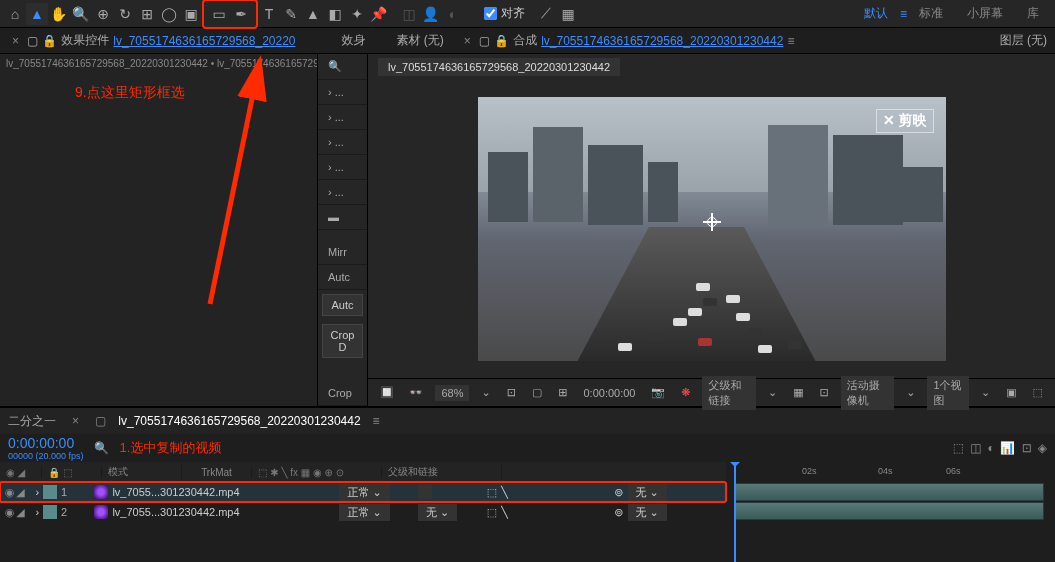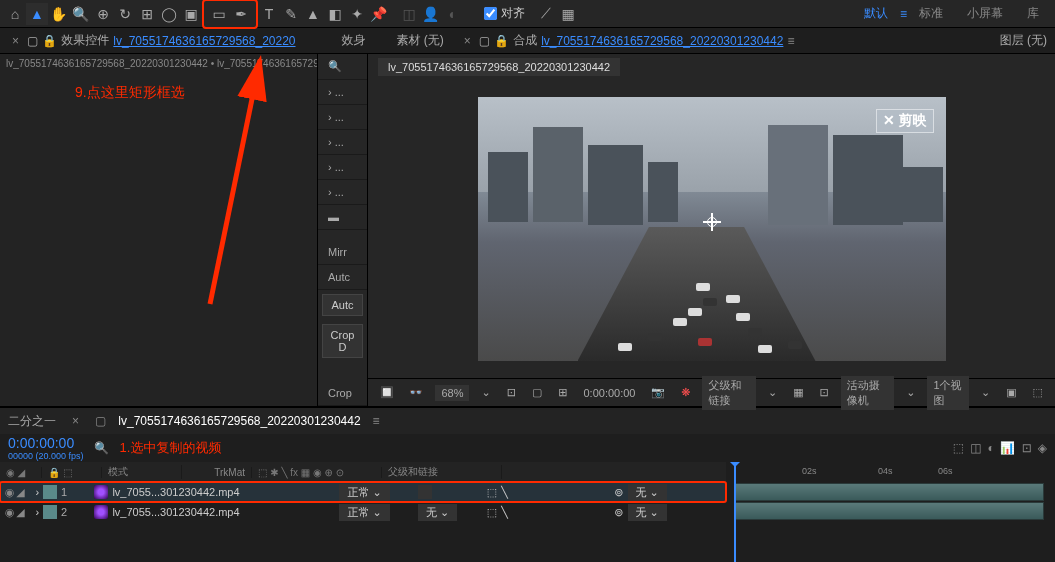--- a/index.html
+++ b/index.html
@@ -266,21 +266,21 @@
       <span>◈</span>
     </div>
   </div>
 
   <div style="display:flex">
     <div style="width:726px">
       <div class="tl-header">
         <div style="width:42px" class="tl-icons">◉ ◢</div>
         <div style="width:60px" class="tl-icons">🔒 ⬚</div>
         <div style="width:80px">模式</div>
-        <div style="width:70px;text-align:right">TrkMat</div>
+        <div style="width:70px;text-align:center">TrkMat</div>
         <div style="width:130px" class="tl-icons">⬚ ✱ ╲ fx ▦ ◉ ⊕ ⊙</div>
         <div style="width:120px">父级和链接</div>
       </div>
 
       <div class="layer-row hl">
         <div class="eye">
             <span>◉</span>
             <span>◢</span>
           </div>
         <div class="lr-cell" style="width:60px">
@@ -336,20 +336,20 @@
             <span>⊚</span> 
             <span class="mode-drop"><span>无</span> ⌄</span>
           </div>
       </div>
     </div>
 
     <div style="flex:1;position:relative">
       <div class="ruler">
         <span class="tick" style="left:76px">02s</span>
         <span class="tick" style="left:152px">04s</span>
-        <span class="tick" style="left:212px">06s</span>
+        <span class="tick" style="left:220px">06s</span>
       </div>
       <div class="playhead" style="left:8px"></div>
       <div class="track" style="margin:1px 0 1px 8px;width:310px"></div>
       <div class="track" style="margin:1px 0 1px 8px;width:310px"></div>
     </div>
   </div>
 </div>
 
 </body></html>

